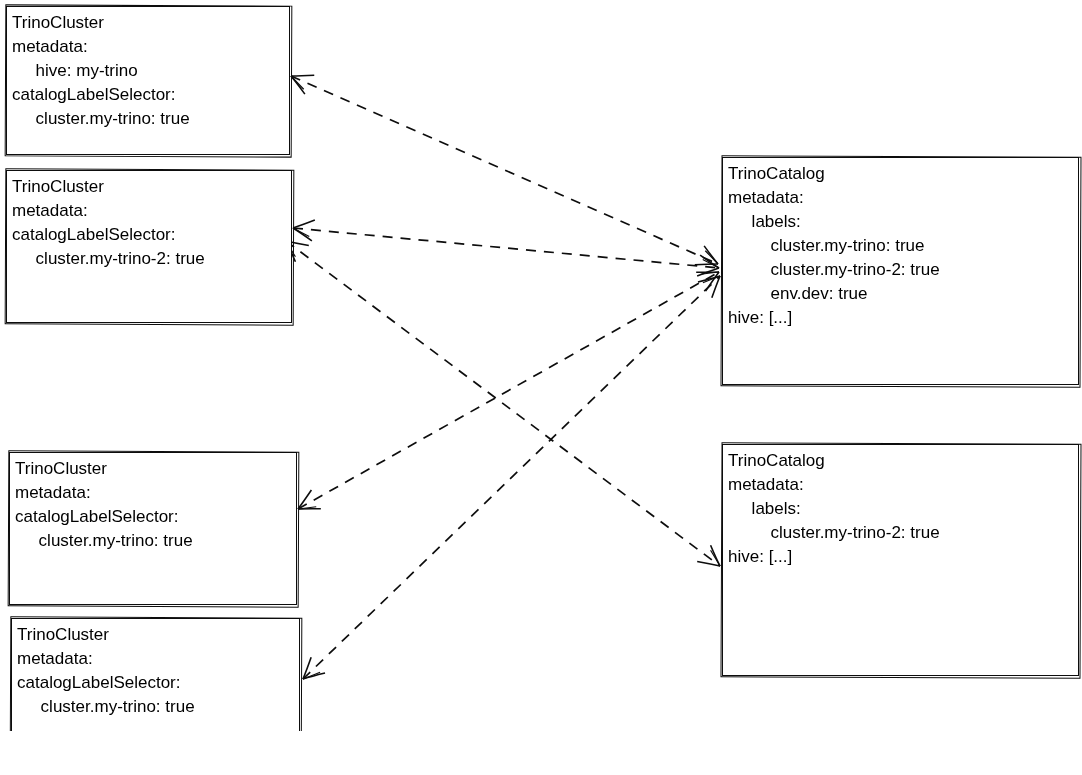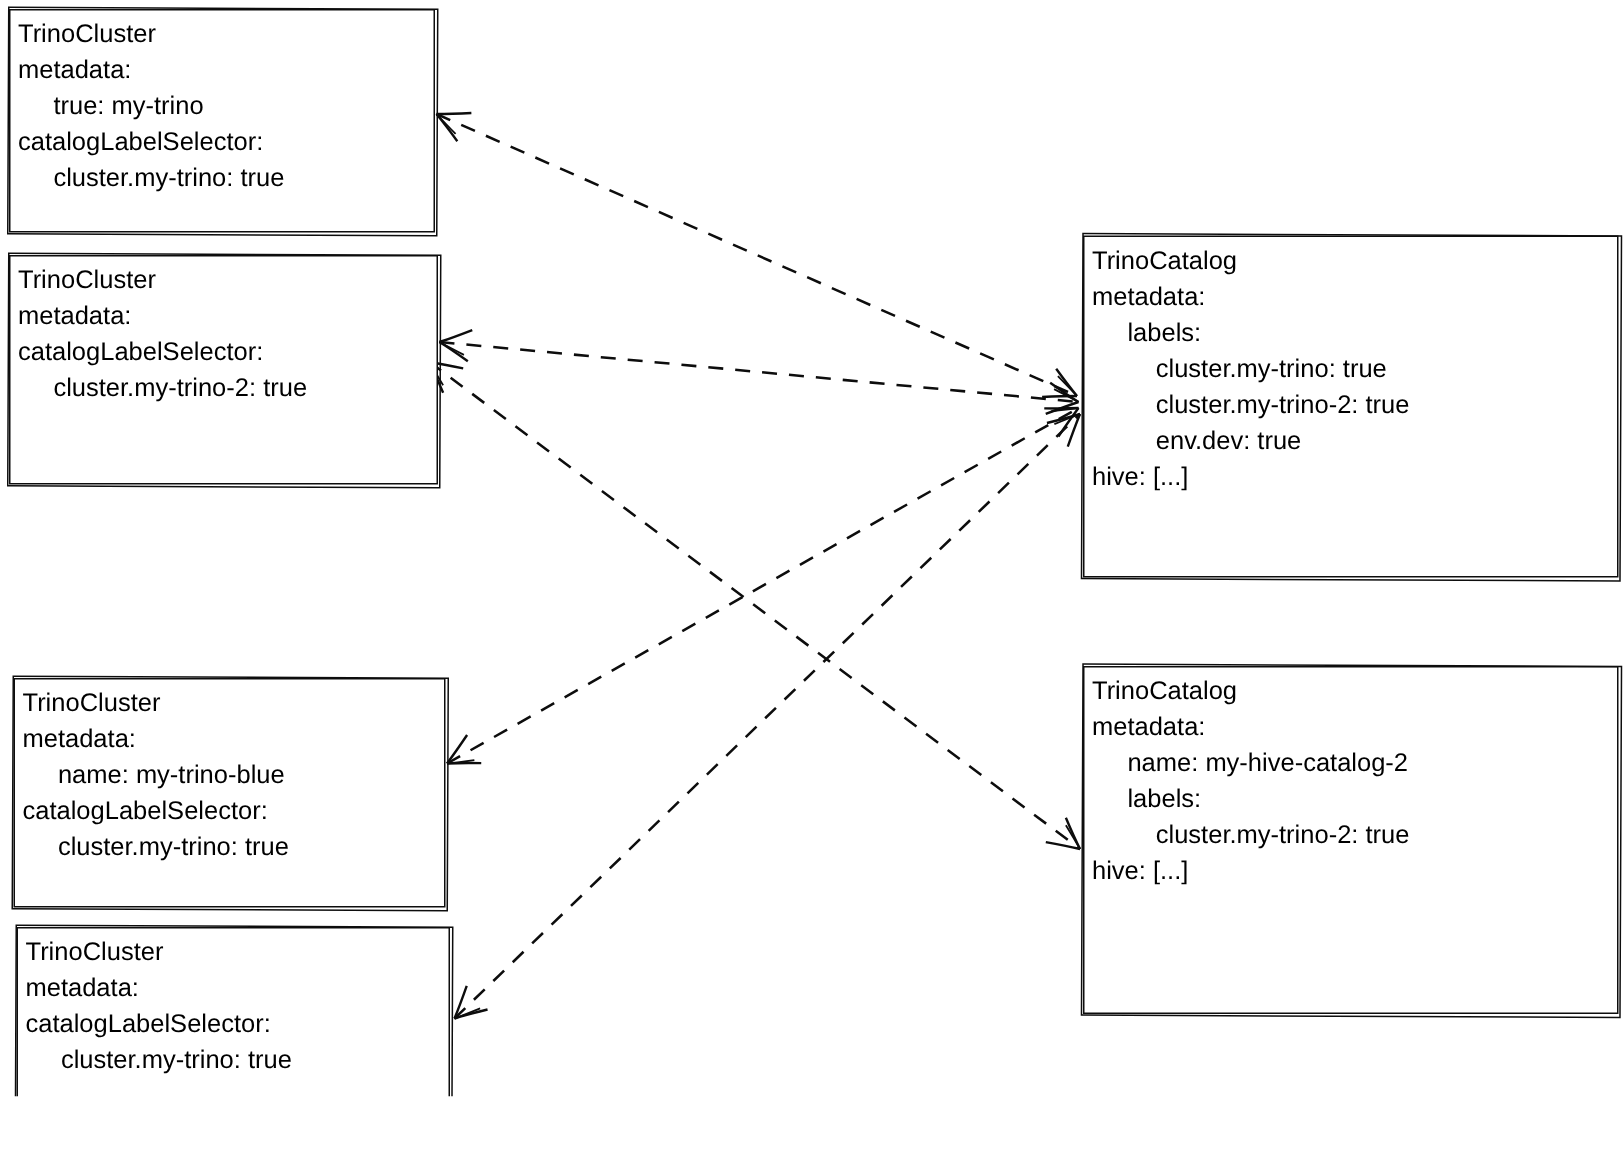--- a/index.html
+++ b/index.html
@@ -76,36 +76,35 @@
     <path class="edge" d="M291 76 L718 264" marker-start="url(#sketch-arrow)" marker-end="url(#sketch-arrow)"></path>
     <path class="edge" d="M293 228 L719 268" marker-start="url(#sketch-arrow)" marker-end="url(#sketch-arrow)"></path>
     <path class="edge" d="M298 509 L719 272" marker-start="url(#sketch-arrow)" marker-end="url(#sketch-arrow)"></path>
     <path class="edge" d="M303 679 L720 276" marker-start="url(#sketch-arrow)" marker-end="url(#sketch-arrow)"></path>
     <path class="edge" d="M286 241 L720 566" marker-start="url(#sketch-arrow)" marker-end="url(#sketch-arrow)"></path>
   </svg>
 
   <div class="box" id="box-cluster-1">
     <div class="line">TrinoCluster</div>
     <div class="line">metadata:</div>
-    <div class="line">     true: my-trino</div>
+    <div class="line">     hive: my-trino</div>
     <div class="line">catalogLabelSelector:</div>
     <div class="line">     cluster.my-trino: true</div>
   </div>
 
   <div class="box" id="box-cluster-2">
     <div class="line">TrinoCluster</div>
     <div class="line">metadata:</div>
     <div class="line">catalogLabelSelector:</div>
     <div class="line">     cluster.my-trino-2: true</div>
   </div>
 
   <div class="box" id="box-cluster-3">
     <div class="line">TrinoCluster</div>
     <div class="line">metadata:</div>
-    <div class="line">     name: my-trino-blue</div>
     <div class="line">catalogLabelSelector:</div>
     <div class="line">     cluster.my-trino: true</div>
   </div>
 
   <div class="box" id="box-cluster-4">
     <div class="line">TrinoCluster</div>
     <div class="line">metadata:</div>
     <div class="line">catalogLabelSelector:</div>
     <div class="line">     cluster.my-trino: true</div>
   </div>
@@ -116,19 +115,18 @@
     <div class="line">     labels:</div>
     <div class="line">         cluster.my-trino: true</div>
     <div class="line">         cluster.my-trino-2: true</div>
     <div class="line">         env.dev: true</div>
     <div class="line">hive: [...]</div>
   </div>
 
   <div class="box" id="box-catalog-2">
     <div class="line">TrinoCatalog</div>
     <div class="line">metadata:</div>
-    <div class="line">     name: my-hive-catalog-2</div>
     <div class="line">     labels:</div>
     <div class="line">         cluster.my-trino-2: true</div>
     <div class="line">hive: [...]</div>
   </div>
 
 </div>
 
 </body></html>

